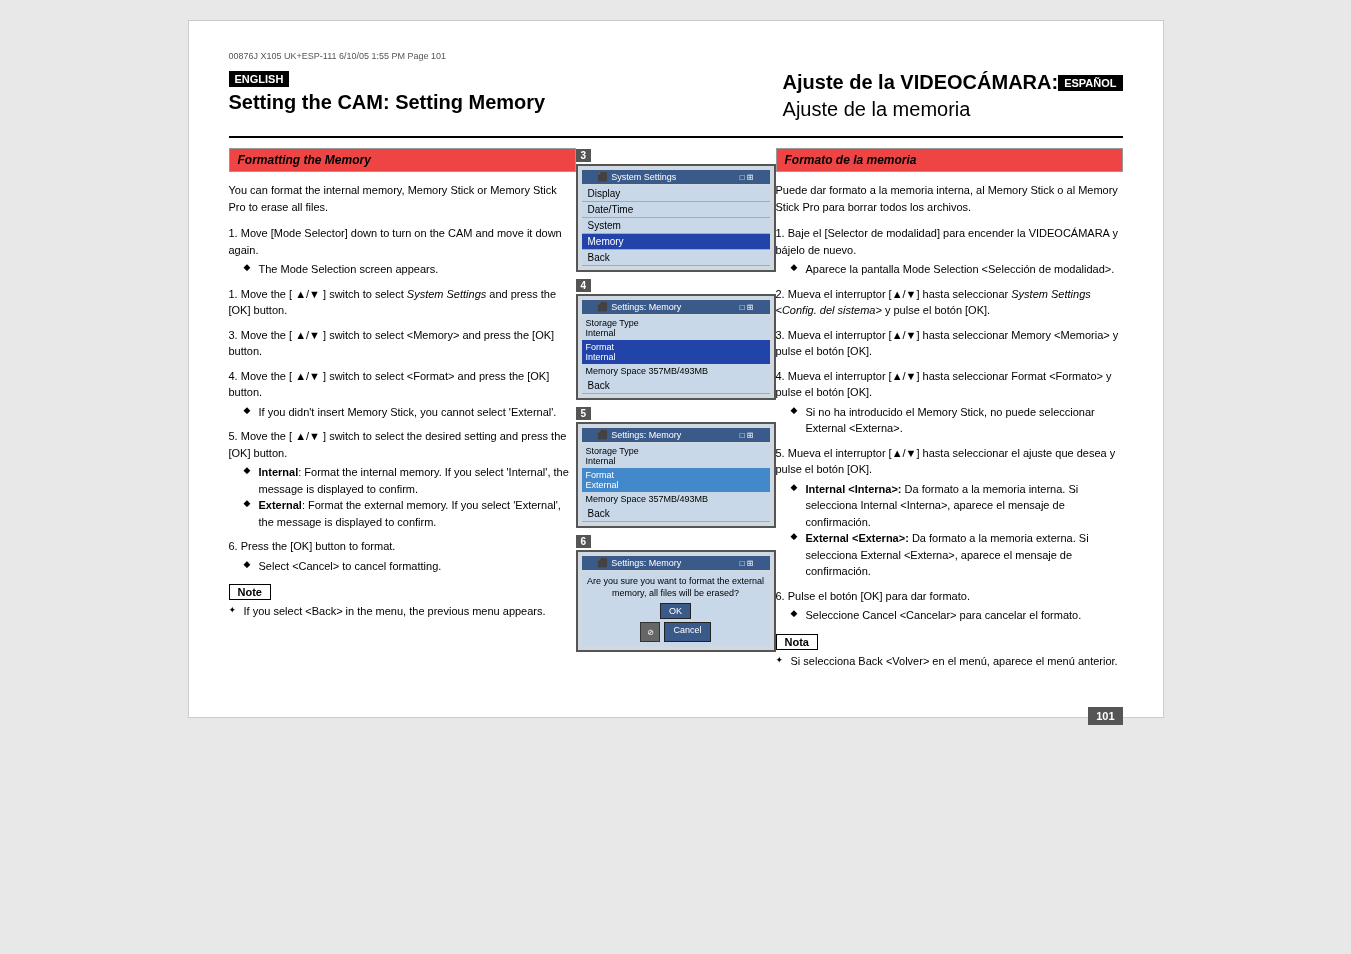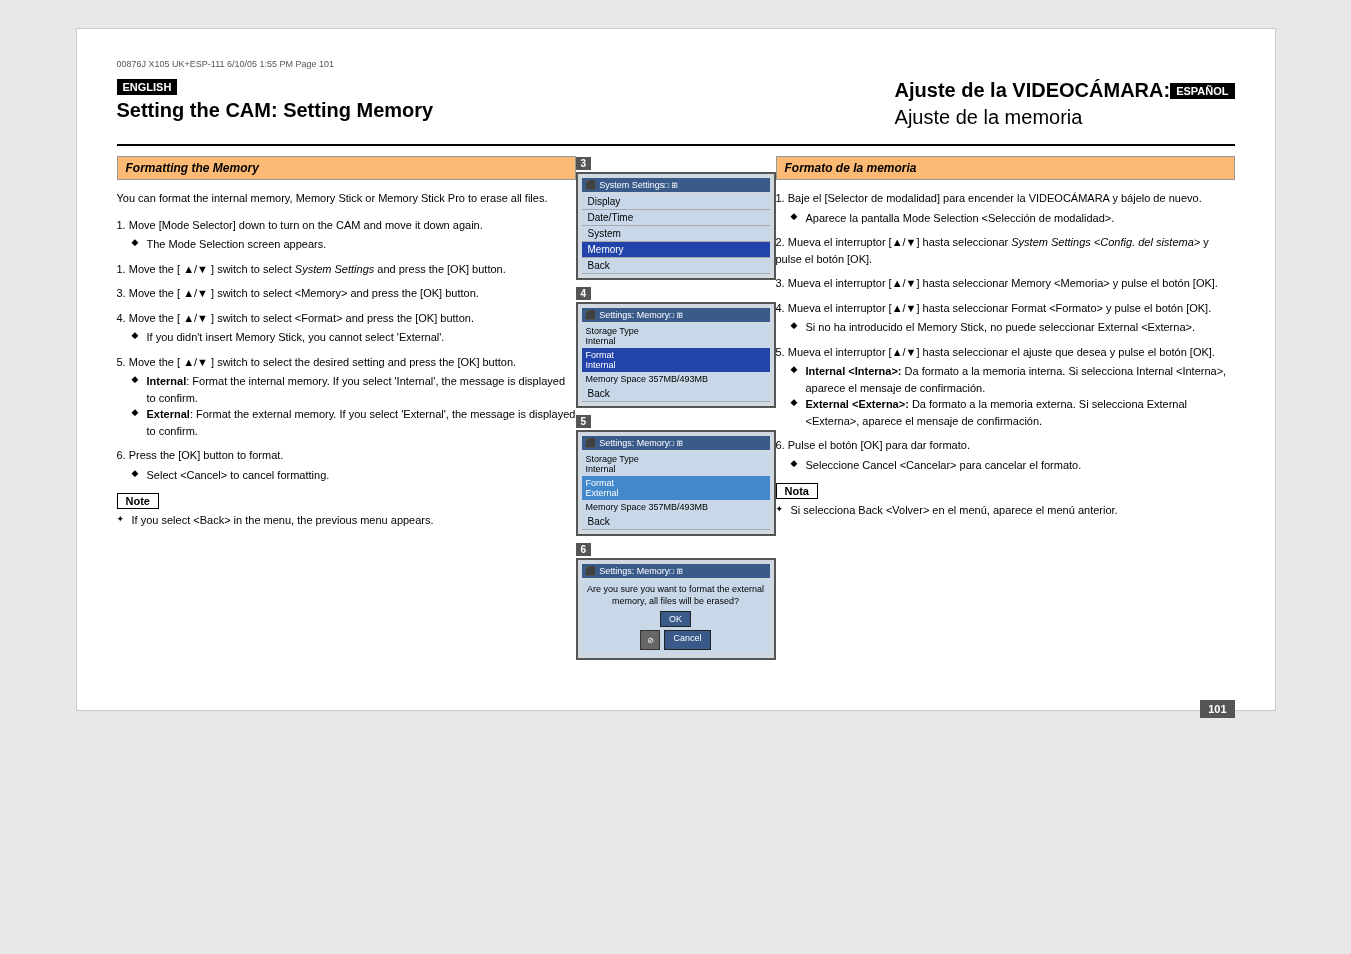--- a/index.html
+++ b/index.html
@@ -5,22 +5,22 @@
     * { margin: 0; padding: 0; box-sizing: border-box; }
     body {
       width: 1351px;
       min-height: 954px;
       background: #e8e8e8;
       font-family: Arial, sans-serif;
       font-size: 12px;
       color: #000;
     }
     .page-container {
-      width: 1200px;
-      margin: 28px auto;
+      width: 976px;
+      margin: 20px auto;
       background: #fff;
       padding: 30px 40px;
       border: 1px solid #ccc;
     }
     .page-header {
       display: flex;
       justify-content: space-between;
       align-items: flex-start;
       margin-bottom: 15px;
     }
@@ -67,21 +67,21 @@
       border-top: 2px solid #000;
       margin-bottom: 10px;
     }
     .left-col {
       flex: 1;
     }
     .right-col {
       flex: 1;
     }
     .section-header {
-      background: #fdba74;
+      background: #ef4444;
       border: 1px solid #999;
       padding: 4px 8px;
       font-style: italic;
       font-weight: bold;
       font-size: 12px;
       margin-bottom: 10px;
     }
     .section-text {
       font-size: 11px;
       margin-bottom: 10px;
@@ -144,22 +144,23 @@
     }
     .screen-wrapper {
       border: 2px solid #555;
       background: #d0d8e0;
       padding: 4px;
     }
     .screen-title-bar {
       background: #3a5a8a;
       color: #fff;
       font-size: 9px;
-      padding: 2px 4px;
-      display: flex;
+      padding: 2px 16px;
+      display: flex;
+      justify-content: space-between;
       align-items: center;
       margin-bottom: 2px;
     }
     .screen-title-icons {
       font-size: 8px;
     }
     .screen-menu {
       background: #c8d8e8;
     }
     .screen-menu-item {
@@ -402,20 +403,21 @@
               <div class="screen-icon">⊘</div>
               <div class="screen-btn cancel">Cancel</div>
             </div>
           </div>
         </div>
       </div>
     </div>
 
     <div class="right-col">
       <div class="section-header">Formato de la memoria</div>
+      <p class="section-text">Puede dar formato a la memoria interna, al Memory Stick o al Memory Stick Pro para borrar todos los archivos.</p>
       <ol class="steps-list">
 
         <li>
           <span class="step-bold">1. Baje el [Selector de modalidad] para encender la VIDEOCÁMARA y bájelo de nuevo.</span>
           <ul class="bullet-list">
             <li>Aparece la pantalla Mode Selection &lt;Selección de modalidad&gt;.</li>
           </ul>
         </li>
 
         <li>

